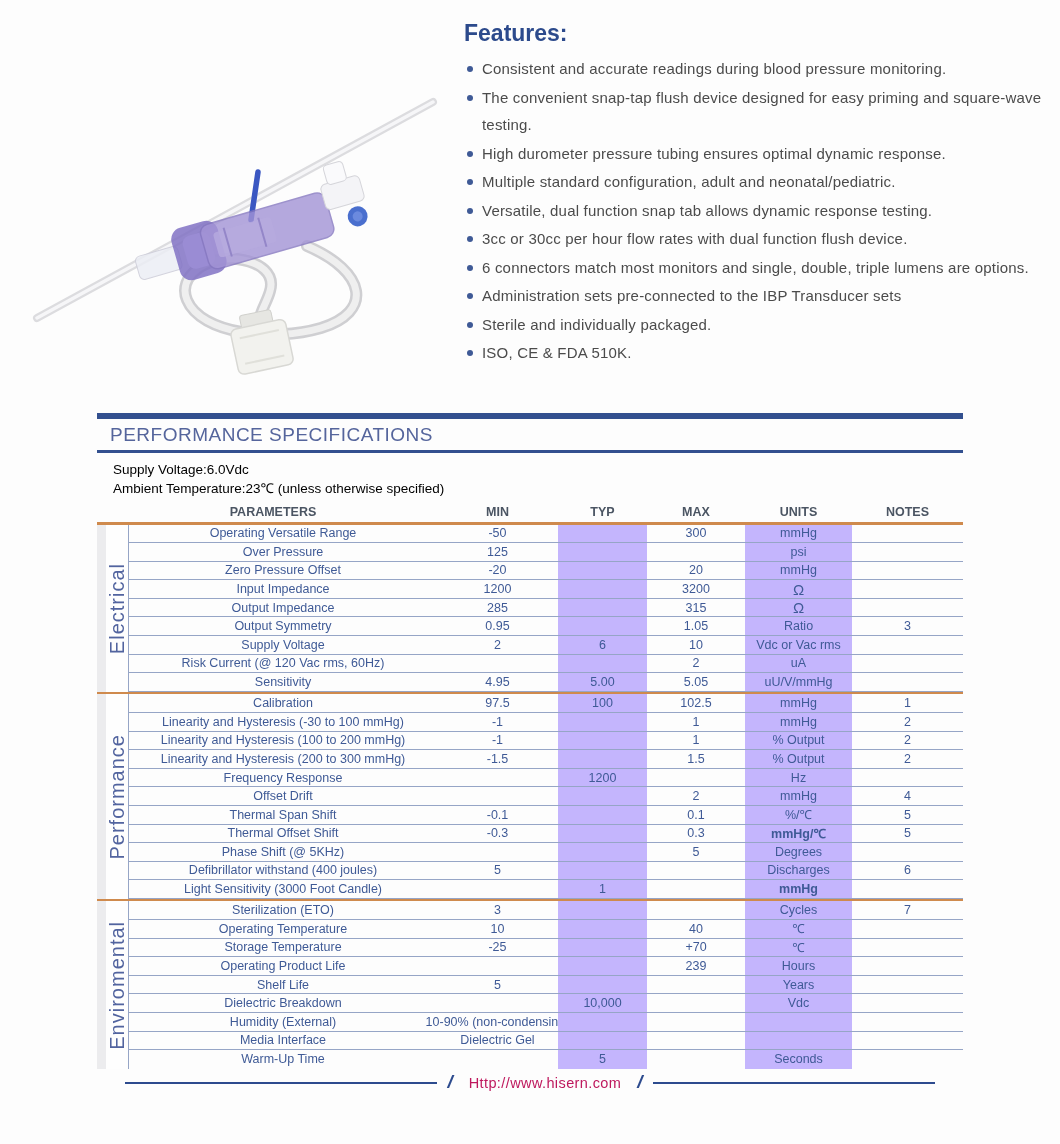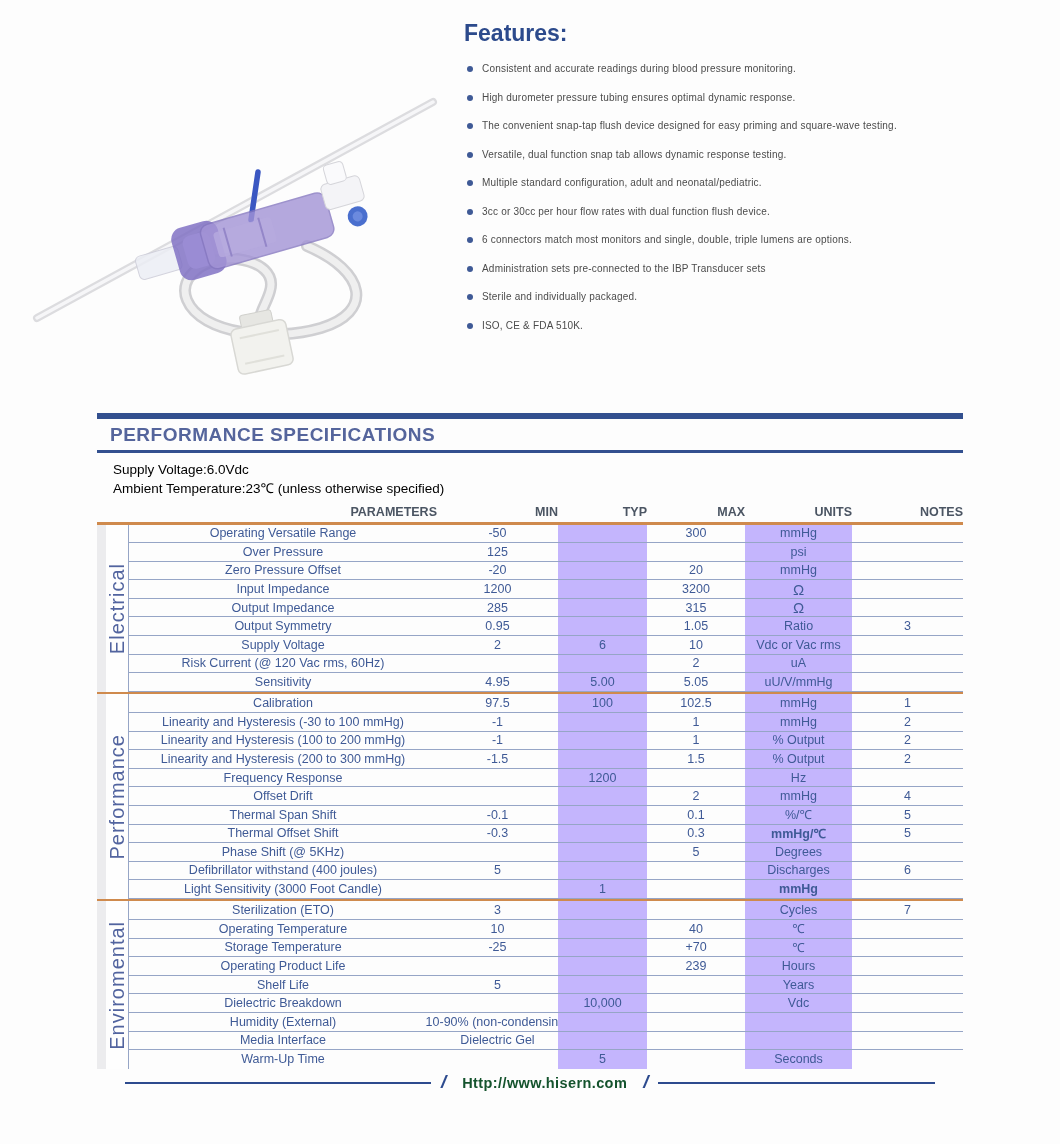--- a/index.html
+++ b/index.html
@@ -6,55 +6,55 @@
   html,body { width:1060px; height:1144px; background:#fdfdfd; font-family:"Liberation Sans", sans-serif; overflow:hidden; }
   .page { position:relative; width:1060px; height:1008px; }
 
   
   .photo { position:absolute; left:15px; top:50px; width:440px; height:340px; }
 
   
   .features { position:absolute; left:464px; top:20px; width:586px; }
   .features-title { font-size:23px; font-weight:bold; color:#2c4a8c; margin-bottom:8px; }
   .features-list { list-style:none; }
-  .features-list li { display:flex; align-items:flex-start; font-size:10px; color:#4b4b4b; line-height:27.5px; letter-spacing:.2px; margin-bottom:1px; }
+  .features-list li { display:flex; align-items:flex-start; font-size:15px; color:#4b4b4b; line-height:27.5px; letter-spacing:.2px; margin-bottom:1px; }
   .bullet { width:6px; height:6px; border-radius:50%; background:#3f5a96; margin:11px 9px 0 3px; flex-shrink:0; }
 
   
   .spec { position:absolute; left:97px; top:413px; width:866px; }
   .spec-bar { height:6px; background:#33508f; }
-  .spec-title { font-size:19px; color:#55659c; letter-spacing:.5px; padding:5px 0 4px 13px;font-weight:bold; }
+  .spec-title { font-size:19px; color:#55659c; letter-spacing:.5px; padding:5px 0 4px 13px; }
   .spec-underline { height:3px; background:#33508f; }
   .spec-sub { margin:7px 0 4px 16px; font-size:13.5px; color:#000000; line-height:19px; }
 
   
   .thead { display:grid; grid-template-columns:32px 308px 121px 89px 98px 107px 111px; height:20px; align-items:center; }
-  .hcell { font-size:12.5px; font-weight:bold; color:#4b5563; text-align:right; }
-  .hcell.c0 { grid-column:1 / span 2; text-align:right; padding-left:12px; }
+  .hcell { font-size:12.5px; font-weight:bold; color:#4b5563; text-align:center; }
+  .hcell.c0 { grid-column:1 / span 2; text-align:center; padding-left:12px; }
   .oline { height:2.5px; background:#cf8a4d; }
 
   .section { display:grid; grid-template-columns:32px 834px; }
   .cat { border-left:9px solid #ececee; border-right:1.2px solid #96a5c6; background:#fefefe;
          display:flex; align-items:center; justify-content:center; }
   .vtext { writing-mode:vertical-rl; transform:rotate(180deg); font-size:20px; color:#52649f; letter-spacing:1px; white-space:nowrap; }
   .rows { display:flex; flex-direction:column; }
   .row { display:grid; grid-template-columns:308px 121px 89px 98px 107px 111px; height:18.6px; border-bottom:1.2px solid #96a5c6; }
   .row.last { border-bottom:none; }
   .cell { display:flex; align-items:center; justify-content:center; font-size:12.5px; color:#3f5a96; white-space:nowrap; overflow:visible; }
   .cell.shade { background:#c4b5fd; }
   .cell.bold { font-weight:bold; }
   .cell.omega { font-size:15px; }
 
   
   .footer { position:absolute; left:97px; top:1068px; width:866px; height:30px; display:flex; align-items:center; justify-content:center; }
   .fline { height:2px; background:#2d4b8e; }
   .fline.left  { width:312px; margin-left:28px; }
   .fline.right { width:282px; margin-right:28px; }
   .fslash { font-size:19px; font-weight:bold; font-style:italic; color:#2d4b8e; margin:0 10px; transform:translateY(-1px); }
-  .furl { font-size:14.5px; font-weight:bold; color:#14532d; letter-spacing:.4px; padding:0 6px; }
+  .furl { font-size:14.5px; font-weight:normal; color:#be185d; letter-spacing:.4px; padding:0 6px; }
 </style>
 </head>
 <body>
 
 <div class="page">
 
   <svg class="photo" viewBox="0 0 440 340" aria-hidden="true">
 
     <g>
       <line x1="418" y1="52" x2="22" y2="268" stroke="#dcdcdf" stroke-width="8" stroke-linecap="round"></line>
@@ -92,33 +92,33 @@
 
   <div class="features">
     <div class="features-title">Features:</div>
     <ul class="features-list">
         <li>
           <span class="bullet"></span>
           <span>Consistent and accurate readings during blood pressure monitoring.</span>
         </li>
         <li>
           <span class="bullet"></span>
+          <span>The convenient snap-tap flush device designed for easy priming and square-wave testing.</span>
+        </li>
+        <li>
+          <span class="bullet"></span>
           <span>High durometer pressure tubing ensures optimal dynamic response.</span>
         </li>
         <li>
           <span class="bullet"></span>
-          <span>The convenient snap-tap flush device designed for easy priming and square-wave testing.</span>
+          <span>Multiple standard configuration, adult and neonatal/pediatric.</span>
         </li>
         <li>
           <span class="bullet"></span>
           <span>Versatile, dual function snap tab allows dynamic response testing.</span>
-        </li>
-        <li>
-          <span class="bullet"></span>
-          <span>Multiple standard configuration, adult and neonatal/pediatric.</span>
         </li>
         <li>
           <span class="bullet"></span>
           <span>3cc or 30cc per hour flow rates with dual function flush device.</span>
         </li>
         <li>
           <span class="bullet"></span>
           <span>6 connectors match most monitors and single, double, triple lumens are options.</span>
         </li>
         <li>

